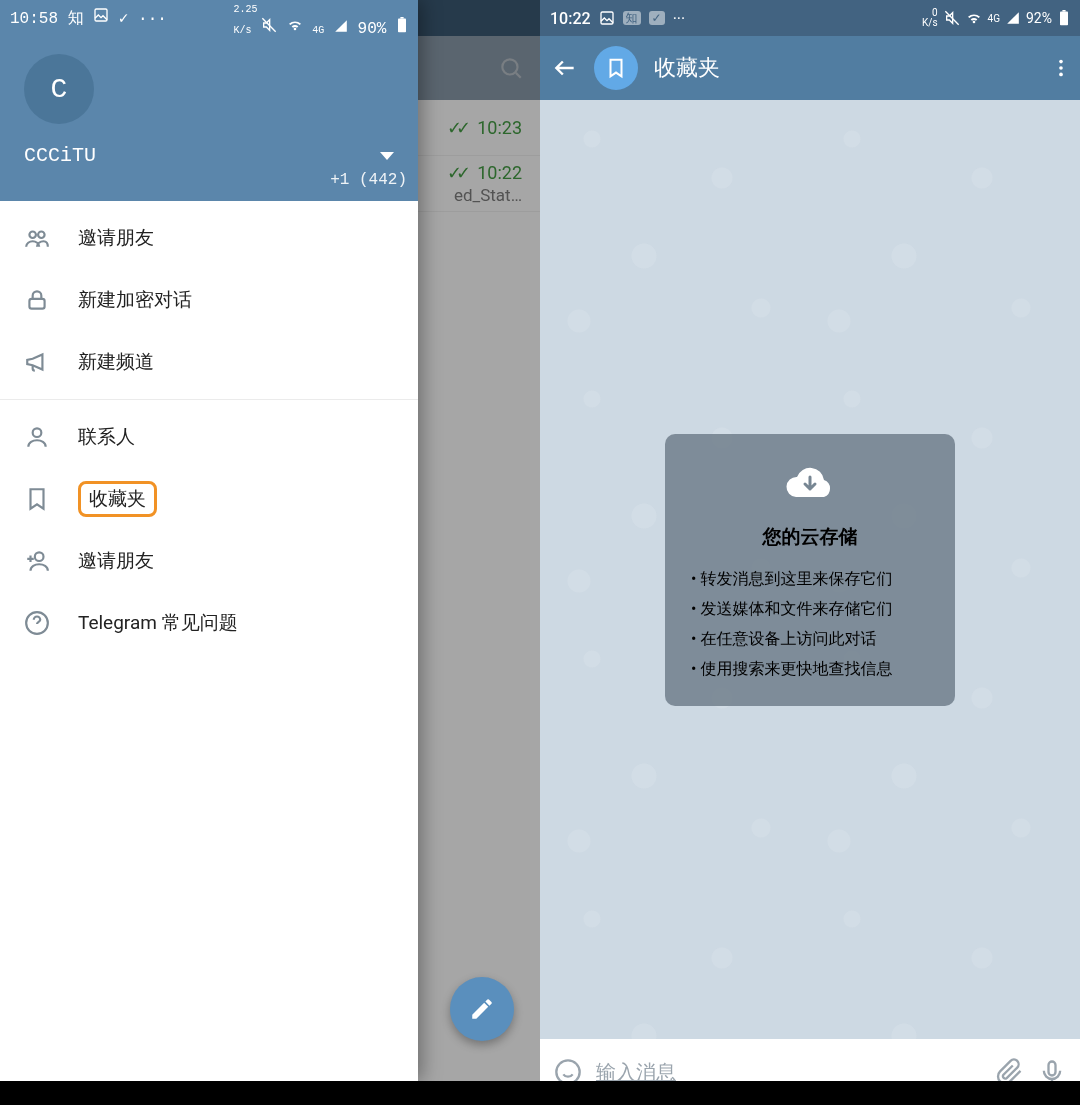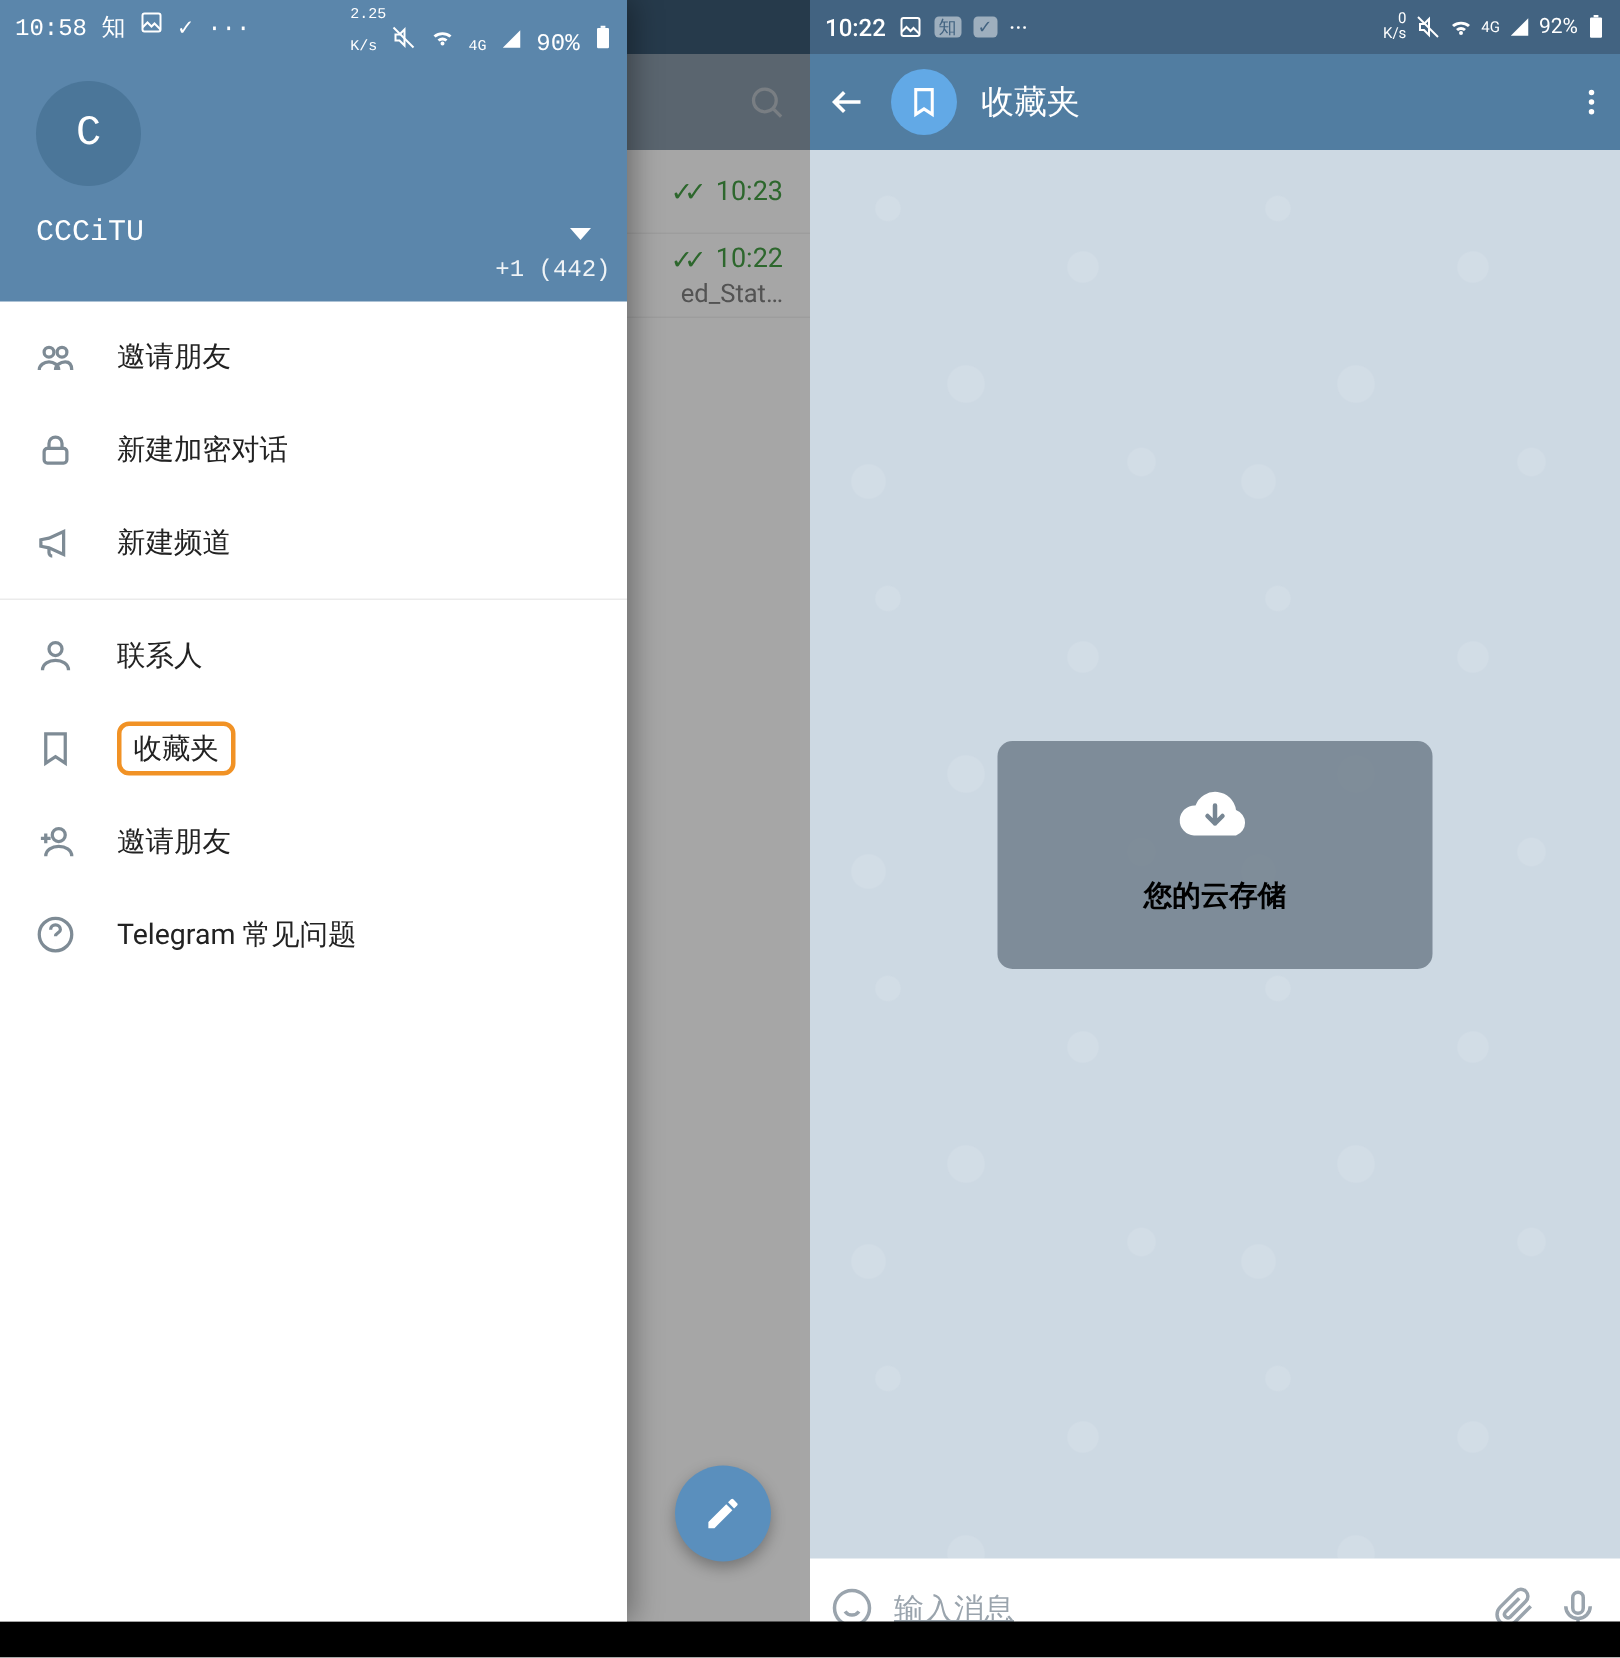--- a/index.html
+++ b/index.html
@@ -252,20 +252,26 @@
 
     <div class="chat-body">
       <div class="info-card">
         <div class="cloud-icon">
           <svg width="52" height="40" viewBox="0 0 52 40" fill="#fff">
               <path d="M40 16a14 14 0 00-27-3A10 10 0 0012 33h28a9 9 0 000-17z"></path>
               <path d="M26 13v12m0 0l-5-5m5 5l5-5" stroke="#778693" stroke-width="3" fill="none" stroke-linecap="round" stroke-linejoin="round"></path>
             </svg>
         </div>
         <div class="card-title">您的云存储</div>
+        <ul>
+          <li>转发消息到这里来保存它们</li>
+          <li>发送媒体和文件来存储它们</li>
+          <li>在任意设备上访问此对话</li>
+          <li>使用搜索来更快地查找信息</li>
+        </ul>
       </div>
     </div>
 
     <div class="inputbar">
       <svg width="28" height="28" viewBox="0 0 24 24" fill="none" stroke="#9aa4ad" stroke-width="2">
           <circle cx="12" cy="12" r="10"></circle>
           <path d="M8 14s1.5 2 4 2 4-2 4-2M9 9h.01M15 9h.01"></path>
         </svg>
       <span class="input-text">输入消息</span>
       <svg width="28" height="28" viewBox="0 0 24 24" fill="none" stroke="#9aa4ad" stroke-width="2">

